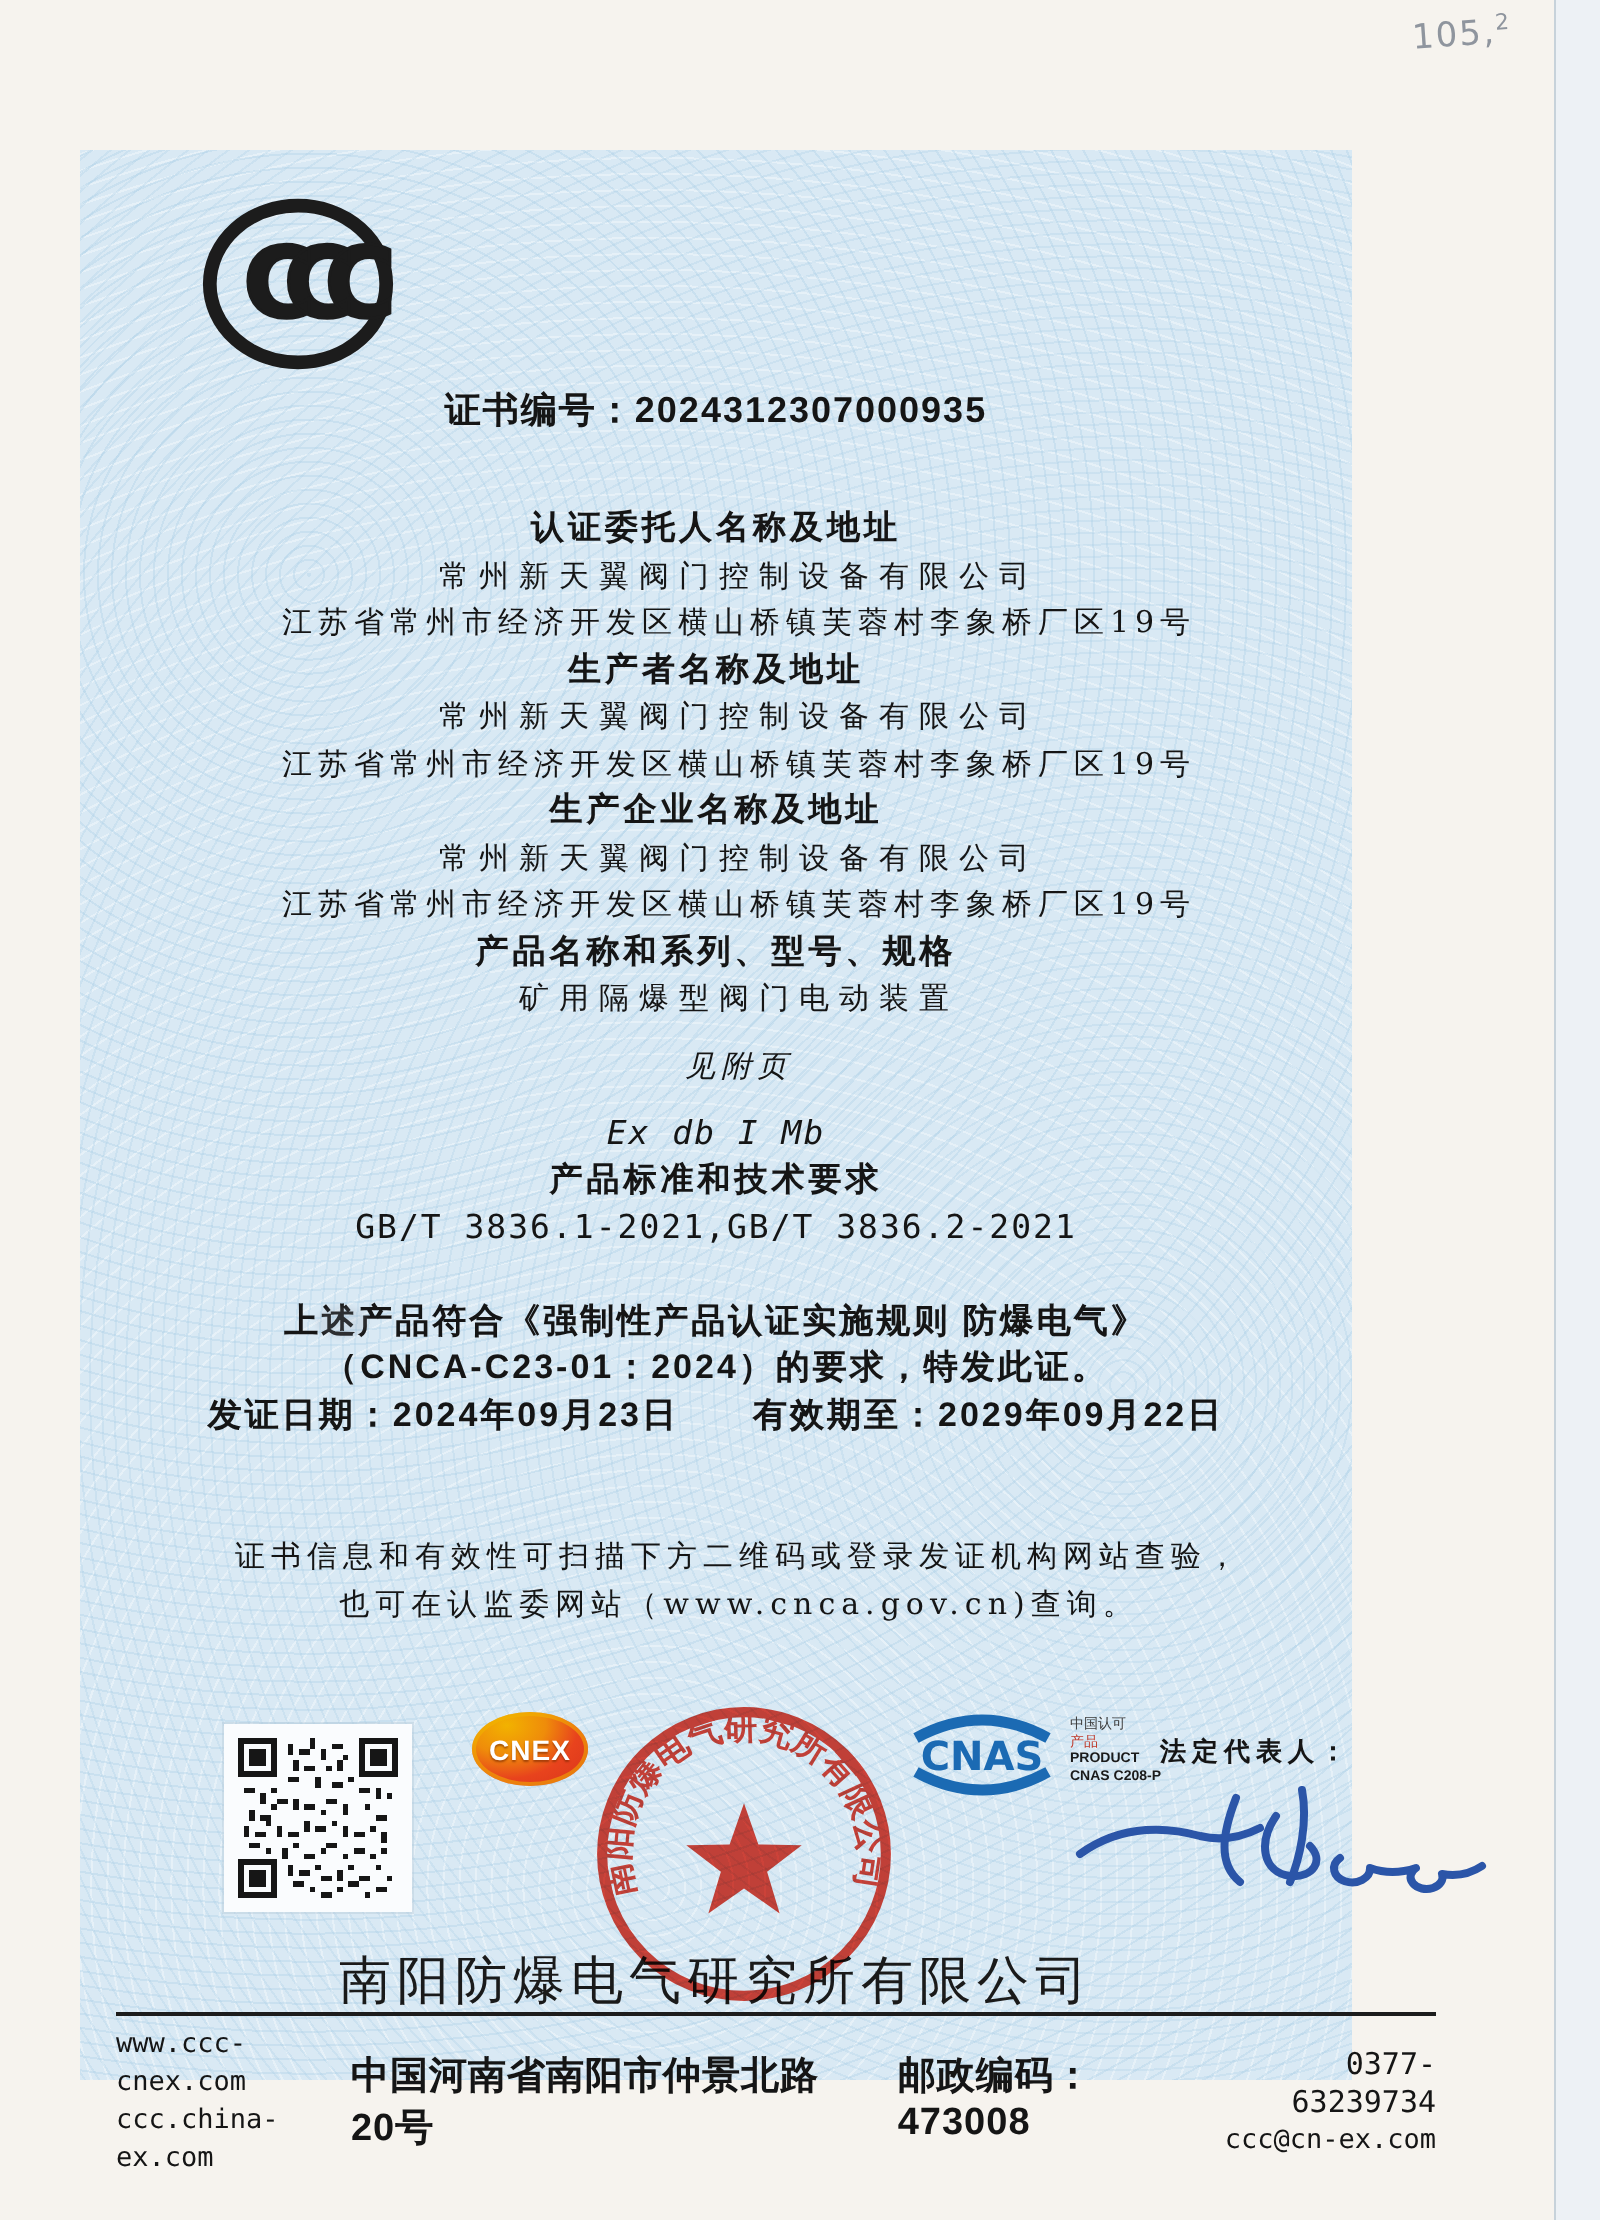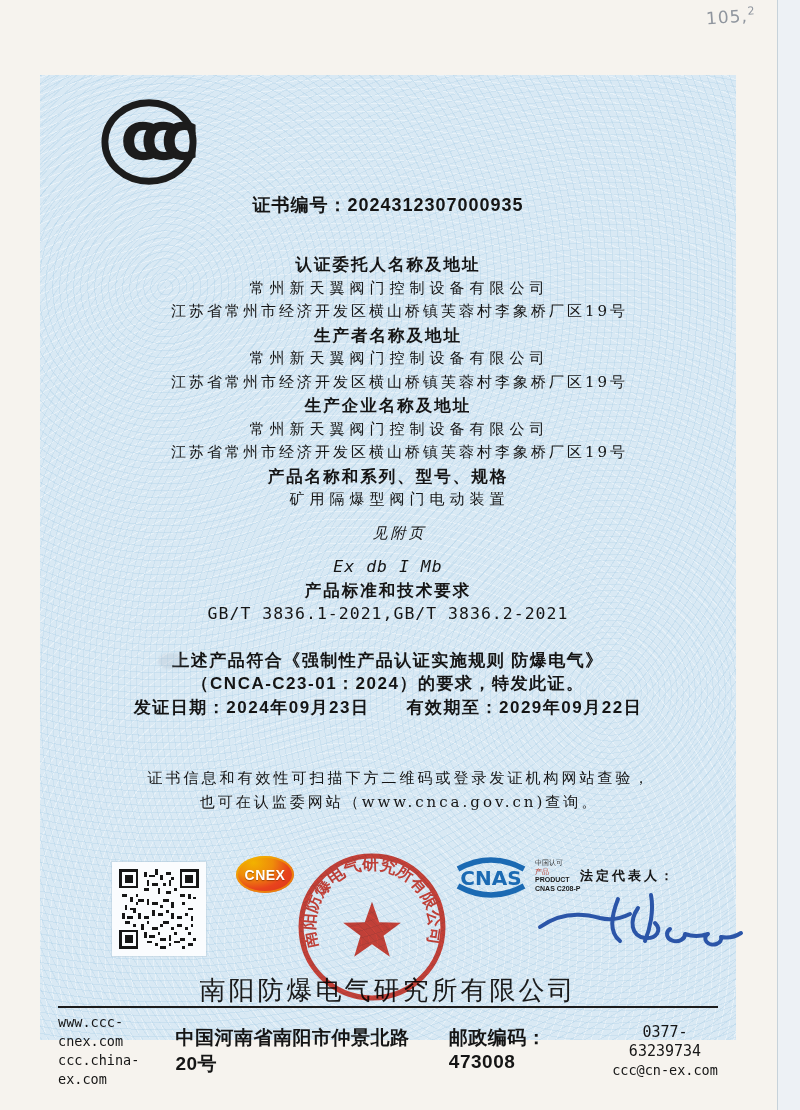--- a/index.html
+++ b/index.html
@@ -11,21 +11,21 @@
   }
   
   .scan-band{position:absolute;top:0;right:0;width:22px;height:1110px;
     background:#edf1f5;border-left:1px solid #c7d2da;}
   .hand-note{position:absolute;top:6px;right:44px;color:#8f959e;
     font-size:17px;transform:rotate(-4deg);
     font-family:"DejaVu Sans", sans-serif;letter-spacing:1px;}
   .hand-note sup{font-size:11px;}
 
   
-  .cert{position:absolute;left:40px;top:75px;width:696px;height:965px;
+  .cert{position:absolute;left:40px;top:75px;width:636px;height:965px;
     background-color:#d9e9f4;
     background-image:
       repeating-radial-gradient(circle at 18% 22%, rgba(164,203,228,.30) 0 1px, rgba(255,255,255,0) 1px 7px),
       repeating-radial-gradient(circle at 82% 64%, rgba(164,203,228,.26) 0 1px, rgba(255,255,255,0) 1px 6px),
       repeating-radial-gradient(circle at 45% 90%, rgba(255,255,255,.35) 0 1px, rgba(255,255,255,0) 1px 8px);
   }
 
   .ccc-logo{position:absolute;left:60px;top:18px;width:98px;height:98px;}
   .cert-title{position:absolute;left:168px;right:26px;top:40px;text-align:center;
     font-size:35px;font-weight:bold;letter-spacing:5px;color:#141414;}
@@ -70,21 +70,21 @@
   .signature{position:absolute;left:492px;top:812px;width:230px;height:70px;}
 
   .issuer-name{position:absolute;top:898px;left:0;width:100%;text-align:center;
     font-size:26px;letter-spacing:3px;color:#1a1a1a;}
 
   .rule{position:absolute;top:931px;left:18px;width:660px;border-top:2.5px solid #1c1c1c;}
 
   .footer-row{position:absolute;top:938px;left:18px;width:660px;
     display:flex;justify-content:space-between;align-items:center;}
   .f-col{font-family:"DejaVu Sans Mono", monospace;font-size:13.5px;line-height:19px;}
-  .f-right{text-align:center;margin-left:16px;}
+  .f-right{text-align:right;margin-left:16px;}
   .f-right .phone{font-size:15px;}
   .f-center{font-size:19px;font-weight:bold;letter-spacing:.5px;display:flex;gap:26px;}
 
   .smudge{position:absolute;left:118px;top:578px;width:26px;height:16px;border-radius:50%;
     background:rgba(150,160,175,.18);filter:blur(1px);}
 </style>
 </head>
 <body>
 
 <div class="scan-band"></div>

